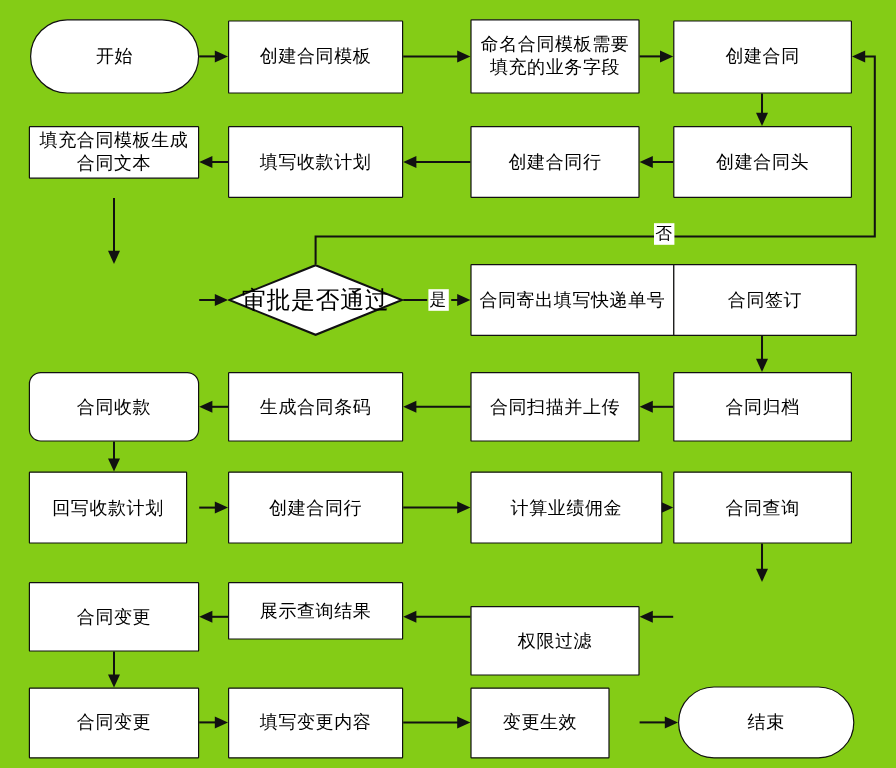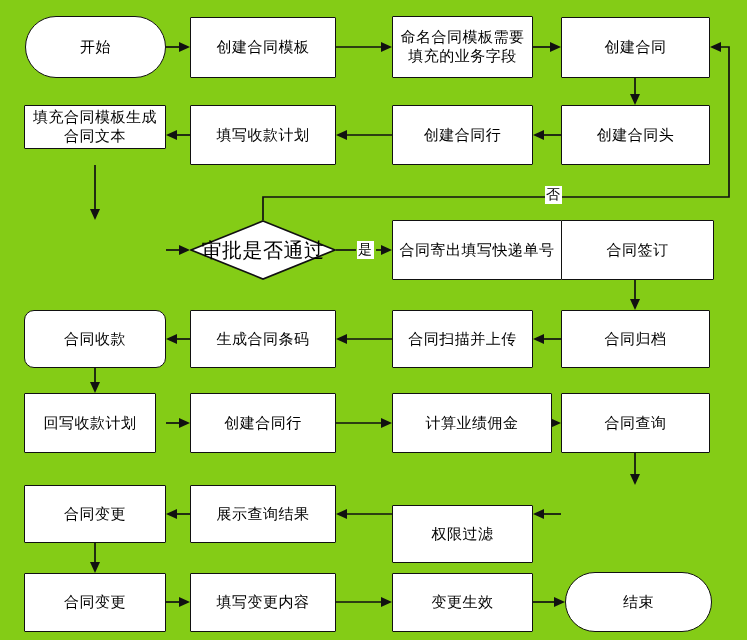--- a/index.html
+++ b/index.html
@@ -207,34 +207,34 @@
   <div class="node process" style="left:392px;top:393px;width:160px;height:60px;">
     <span class="label">计算业绩佣金</span>
   </div>
   <div class="node process" style="left:561px;top:393px;width:149px;height:60px;">
     <span class="label">合同查询</span>
   </div>
 
   <div class="node process" style="left:24px;top:485px;width:142px;height:58px;">
     <span class="label">合同变更</span>
   </div>
-  <div class="node process" style="left:190px;top:485px;width:146px;height:58px;">
+  <div class="node process" style="left:190px;top:485px;width:146px;height:48px;">
     <span class="label">展示查询结果</span>
   </div>
   <div class="node process" style="left:392px;top:485px;width:141px;height:58px;margin-top:20px;">
     <span class="label">权限过滤</span>
   </div>
 
   <div class="node process" style="left:24px;top:573px;width:142px;height:59px;">
     <span class="label">合同变更</span>
   </div>
   <div class="node process" style="left:190px;top:573px;width:146px;height:59px;">
     <span class="label">填写变更内容</span>
   </div>
-  <div class="node process" style="left:392px;top:573px;width:141px;height:59px;">
+  <div class="node process" style="left:392px;top:573px;width:116px;height:59px;">
     <span class="label">变更生效</span>
   </div>
   <div class="node terminator" style="left:565px;top:572px;width:147px;height:60px;">
     <span class="label">结束</span>
   </div>
 
   <span class="edge-label" style="left:357px;top:241px;">是</span>
   <span class="edge-label" style="left:545px;top:186px;">否</span>
 
 </div>

